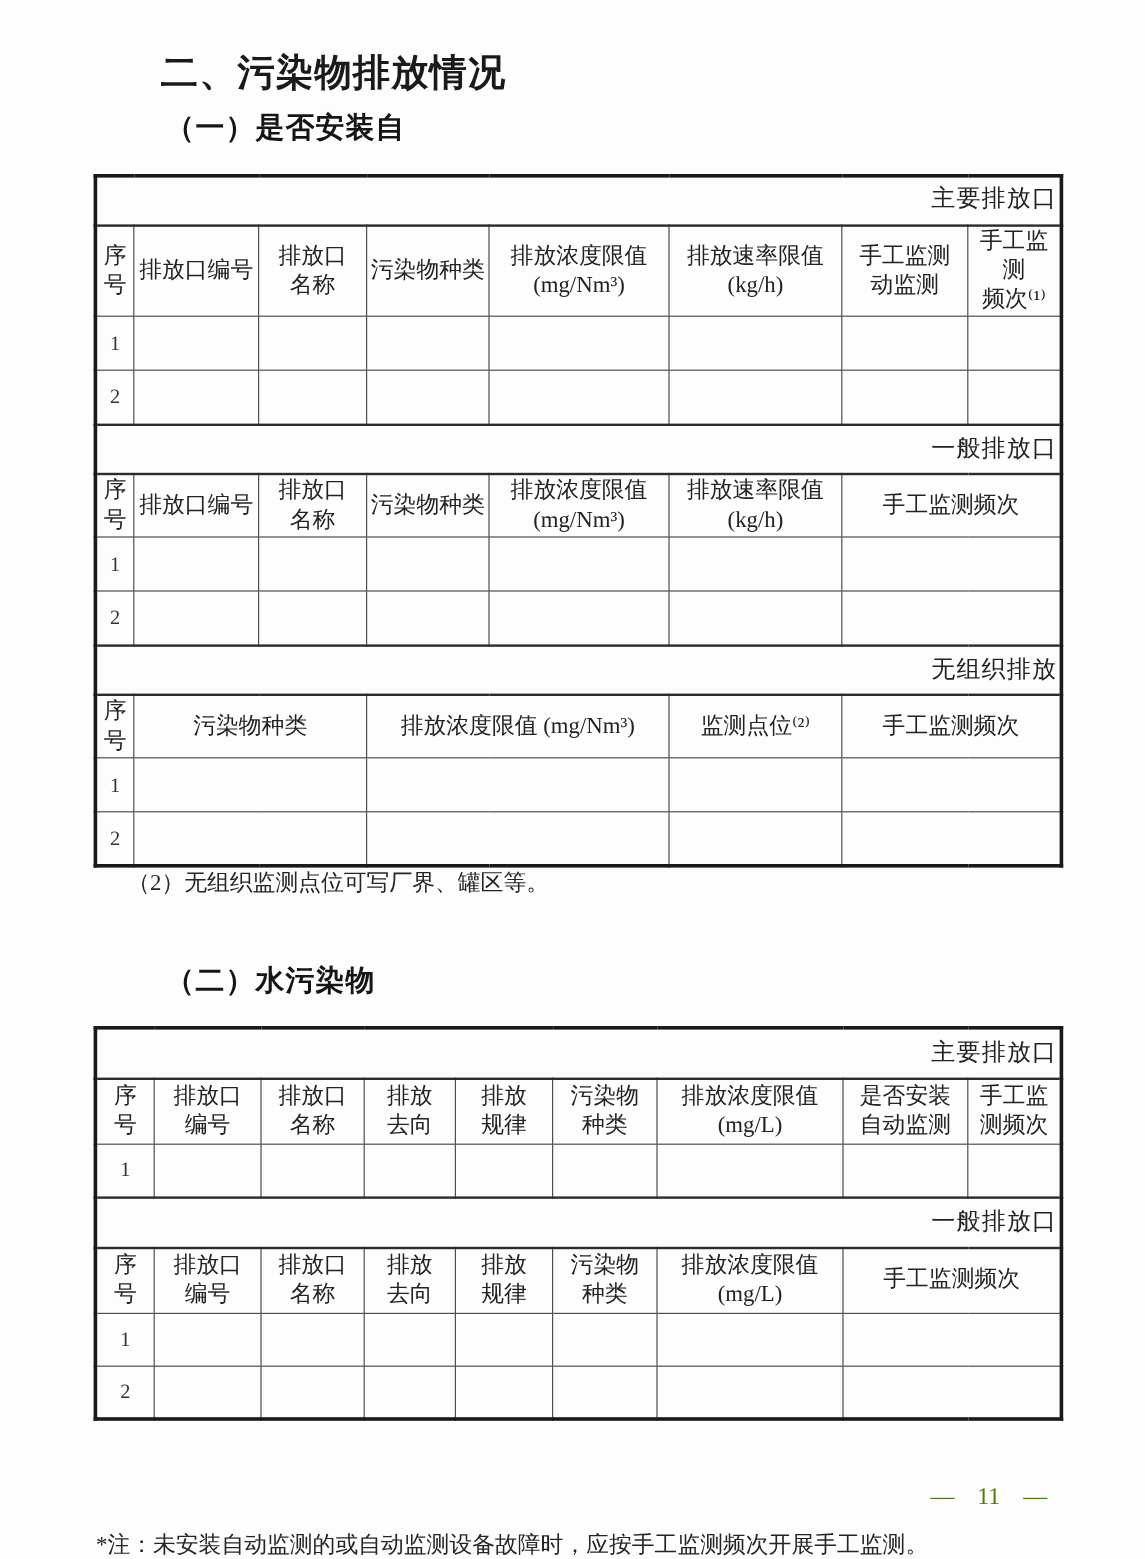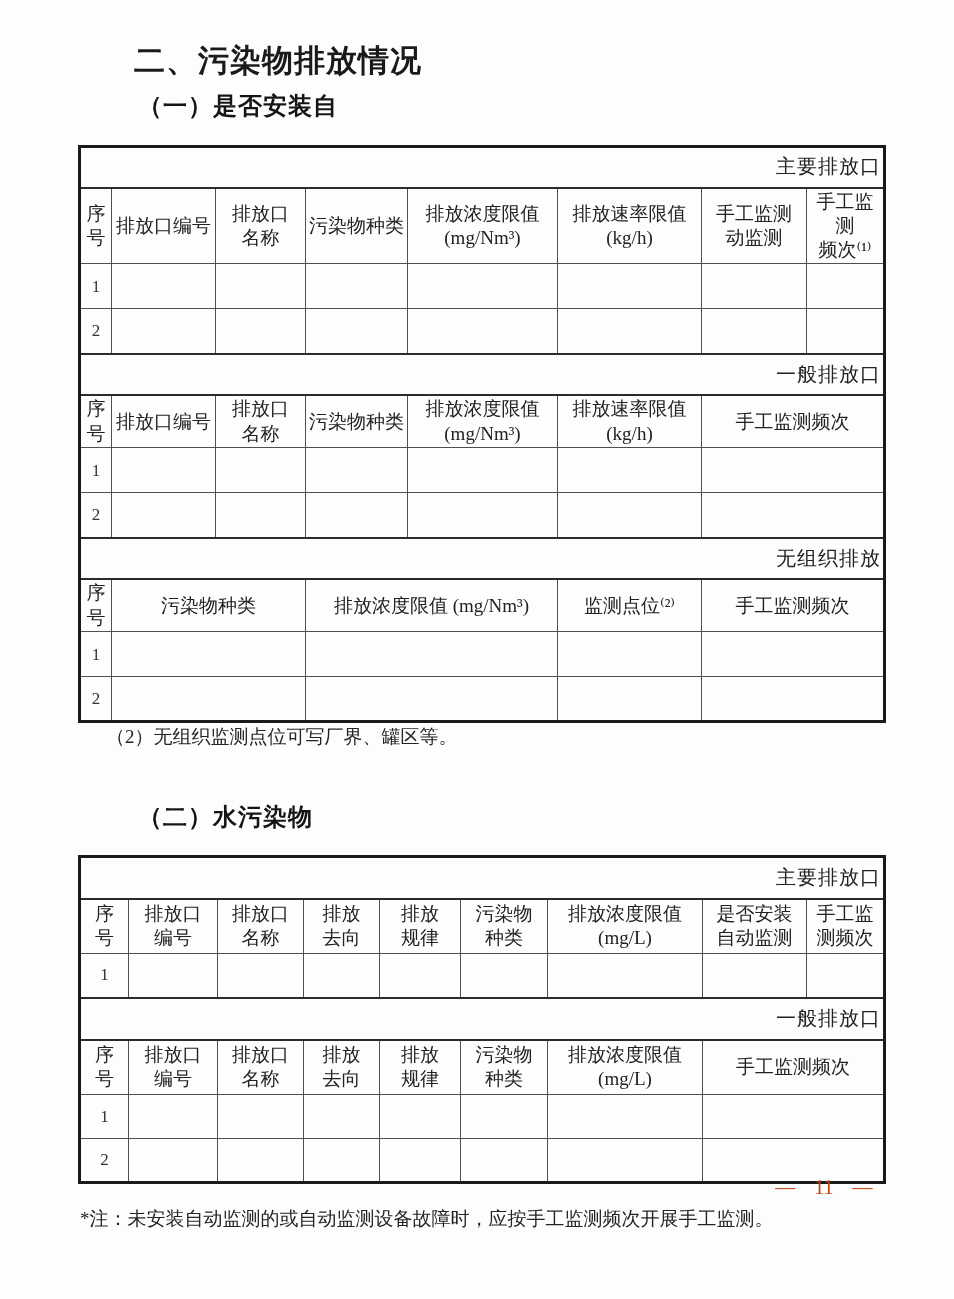--- a/index.html
+++ b/index.html
@@ -57,25 +57,25 @@
   tr.air-band  { height:41px; }
   tr.air-head  { height:53px; }
   tr.air-data  { height:45px; }
   tr.w-band    { height:42px; }
   tr.w-head    { height:55px; }
   tr.w-data    { height:44px; }
   td.rownum { font-size:17px; color:#333; }
 
   .notes { left:80px; top:722px; font-size:19px; line-height:29px; color:#242424; }
   .notes .note-line2 { margin-left:26px; }
-  .footnote { left:80px; top:1206px; font-size:19px; color:#242424; }
+  .footnote { left:80px; top:1274px; font-size:19px; color:#242424; }
   .page-number {
-    left:754px; top:1176px; width:140px;
+    left:754px; top:1236px; width:140px;
     font-size:20px; text-align:center; word-spacing:14px;
-    color:#c2410c;
+    color:#4d7c0f;
   }
 </style>
 </head>
 <body>
 
 <div class="abs section-title">二、污染物排放情况</div>
 
 <div id="air-subtitle" class="abs subsection-title">（一）是否安装自</div>
 
 <table id="air-table" class="abs">

